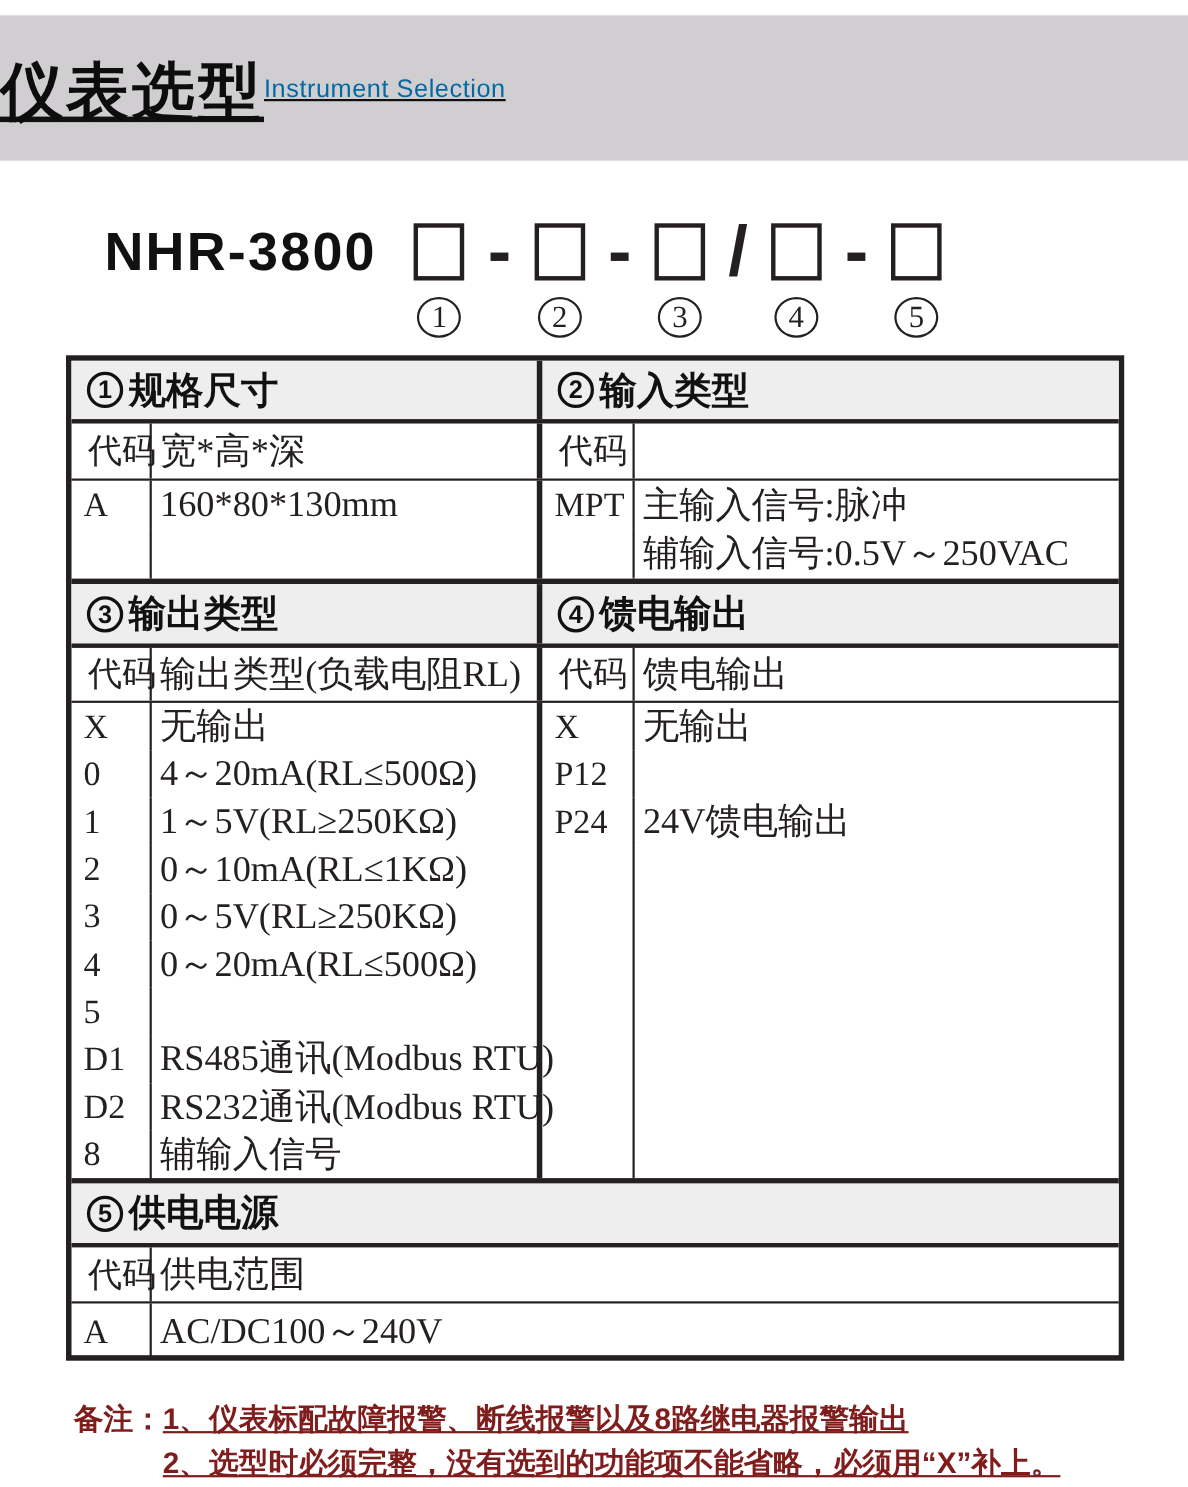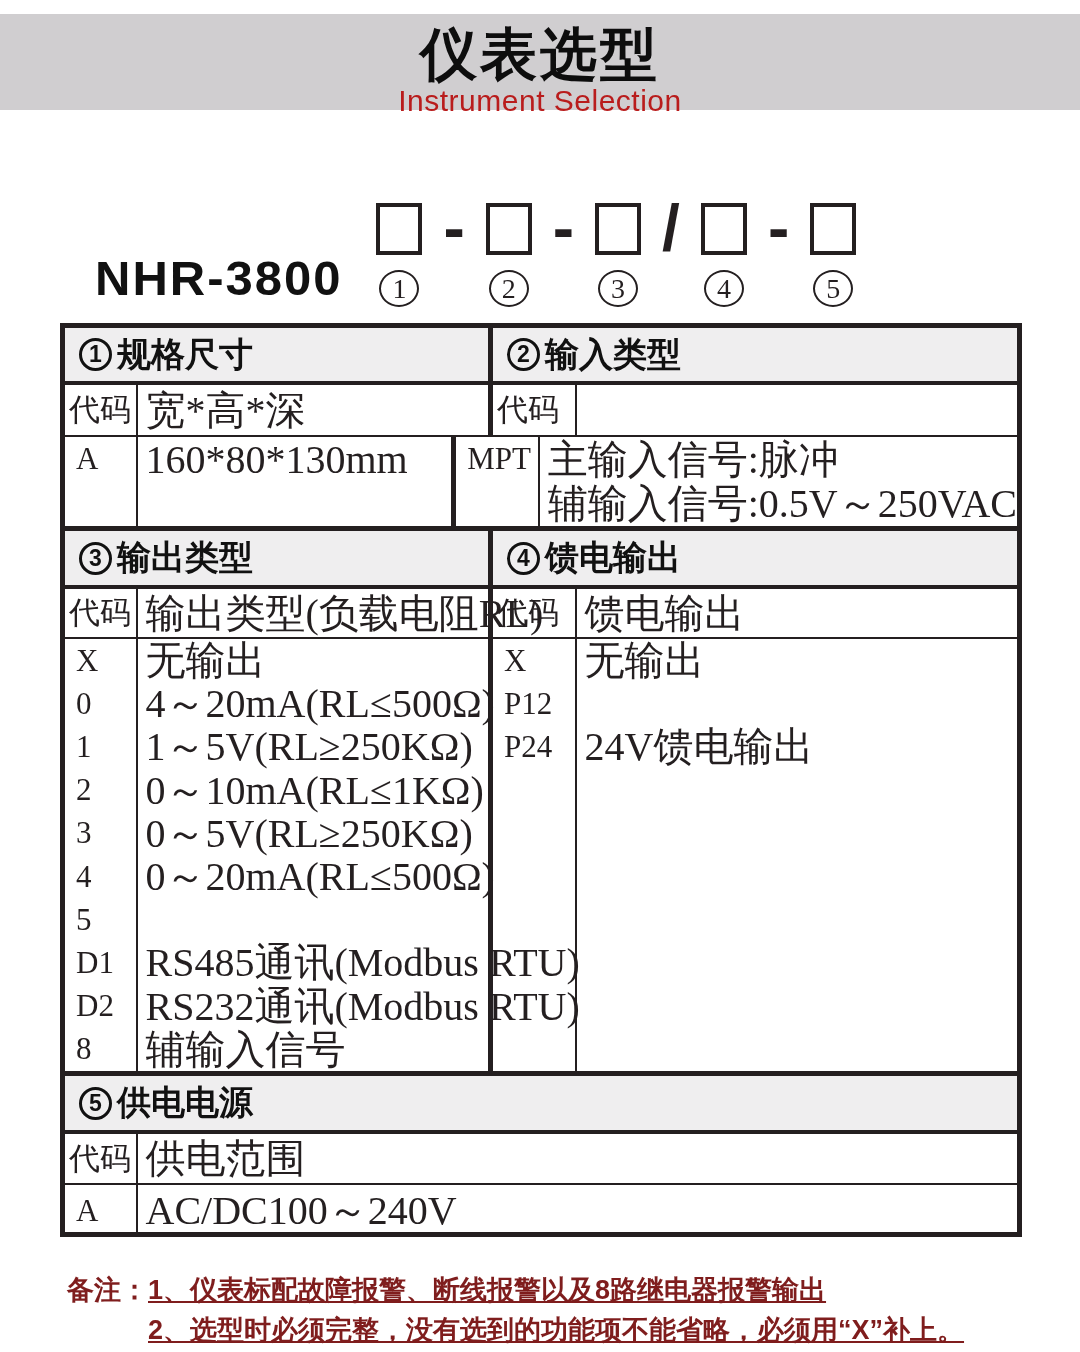--- a/index.html
+++ b/index.html
@@ -1,26 +1,26 @@
 <!DOCTYPE html>
 <html><head>
 <meta charset="utf-8">
 <style>
   html,body{margin:0;padding:0;}
   .page{position:relative;width:1080px;height:1352px;background:#ffffff;overflow:hidden;
         font-family:"Liberation Sans","DejaVu Sans",sans-serif;color:#111;}
 
   
-  .banner{position:absolute;left:0;top:14px;width:1080px;height:96px;background:#d0ced0;
-          display:flex;flex-direction:column;align-items:center;}
+  .banner{position:absolute;left:0;top:14px;width:1080px;height:132px;background:#d0ced0;
+          display:flex;align-items:center;text-decoration:underline;}
   .banner-title{margin-top:8px;font-size:57px;font-weight:bold;letter-spacing:3px;color:#0d0d0d;line-height:64px;}
-  .banner-sub{font-size:30px;color:#b91c1c;line-height:30px;letter-spacing:.5px;}
+  .banner-sub{font-size:23px;color:#0369a1;line-height:30px;letter-spacing:.5px;}
 
   
-  .model-row{position:absolute;left:95px;top:200px;display:flex;align-items:flex-end;}
+  .model-row{position:absolute;left:95px;top:200px;display:flex;align-items:flex-start;}
   .model-name{font-size:49px;font-weight:bold;letter-spacing:2px;line-height:58px;margin-right:34px;}
   .model-slots{display:flex;align-items:flex-start;}
   .rep{display:contents;}
   .slot{display:flex;align-items:flex-start;}
   .sep{height:56px;display:flex;align-items:center;font-size:64px;font-weight:bold;
        margin:0 21px;color:#241f20;font-family:"Liberation Sans",sans-serif;}
   .sep:empty{display:none;margin:0;}
   .slot-col{display:flex;flex-direction:column;align-items:center;}
   .box{width:46px;height:52px;border:4px solid #241f20;box-sizing:border-box;margin-top:3px;background:#fff;}
   .pos-circle{margin-top:15px;width:40px;height:37px;border:2px solid #241f20;border-radius:50%;
@@ -51,22 +51,22 @@
   .drow-f{height:437px;border-bottom:5px solid #241f20;}
   .drow-i{height:51px;}
 
   .fcol{display:flex;flex-direction:column;height:100%;width:100%;}
   .fline{display:flex;align-items:center;box-sizing:border-box;}
   .lh44{height:44px;} .lh43{height:43.2px;}
   .ffill{flex:1;min-height:0;}
   .fcode{flex:none;box-sizing:border-box;border-right:2.5px solid #241f20;height:100%;
          display:flex;align-items:center;padding-left:11px;font-size:31px;white-space:nowrap;}
   .w-l{width:72.5px;} .w-r{width:83.5px;}
-  .fdesc{flex:1;padding-left:8px;font-size:40px;white-space:nowrap;display:flex;align-items:center;}
-  .hpad{padding-left:4px;}
+  .fdesc{flex:1;padding-left:8px;font-size:33px;white-space:nowrap;display:flex;align-items:center;}
+  .hpad{padding-left:15px;}
   .hcell{height:100%;display:flex;align-items:center;}
 
   
   .notes{position:absolute;left:67px;top:1270px;display:flex;
          font-family:"Liberation Sans","DejaVu Sans",sans-serif;font-weight:bold;font-size:27px;color:#7f1d1d;}
   .notes-label{line-height:40px;white-space:nowrap;}
   .notes-items{display:flex;flex-direction:column;text-decoration:underline;}
   .note-item{line-height:40px;white-space:nowrap;}
 </style>
 </head>

